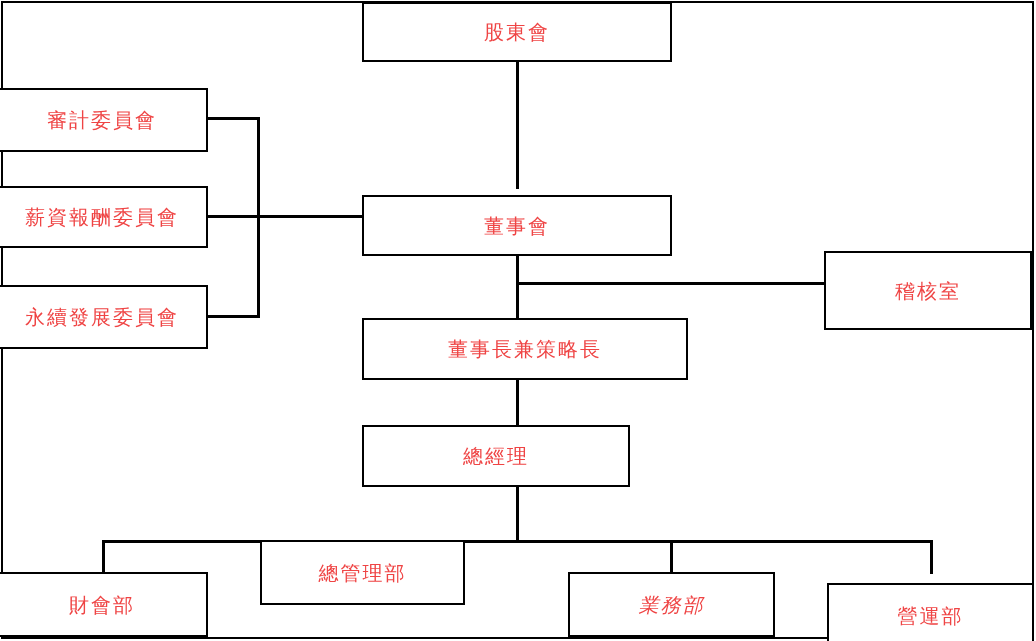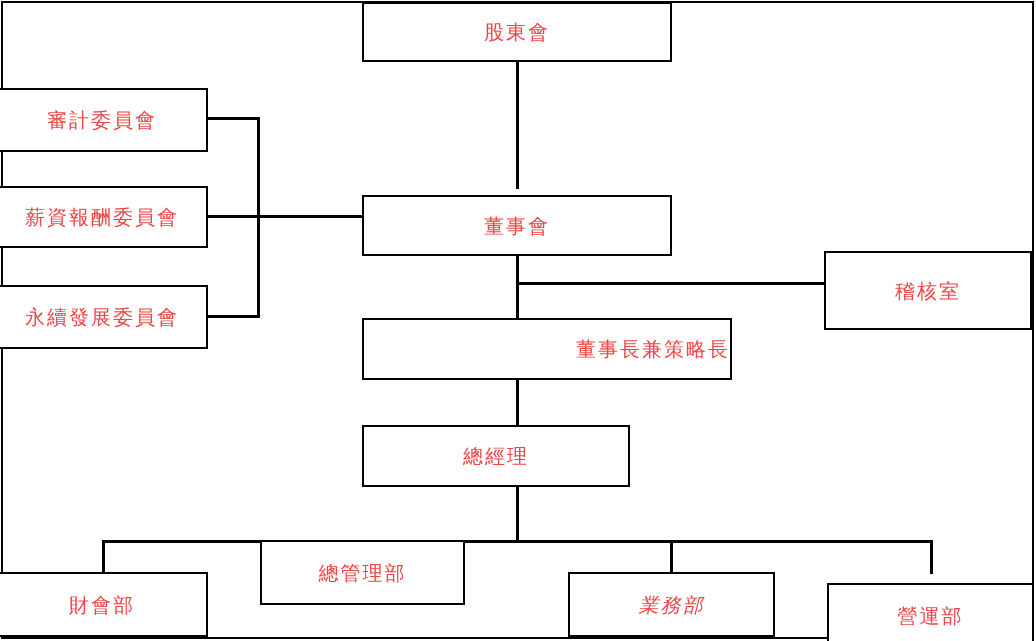--- a/index.html
+++ b/index.html
@@ -92,21 +92,21 @@
   </div>
 
   <div class="node" id="node-sustainability_committee" style="left: -4px; top: 285px; width: 212px; height: 64px;">
     <span class="node-label">永續發展委員會</span>
   </div>
 
   <div class="node" id="node-audit_office" style="left: 824px; top: 251px; width: 208px; height: 79px;">
     <span class="node-label">稽核室</span>
   </div>
 
-  <div class="node" id="node-chairman_cso" style="left: 362px; top: 318px; width: 370px; height: 62px; justify-content: flex-end;">
+  <div class="node" id="node-chairman_cso" style="left: 362px; top: 318px; width: 326px; height: 62px;">
     <span class="node-label">董事長兼策略長</span>
   </div>
 
   <div class="node" id="node-president" style="left: 362px; top: 425px; width: 268px; height: 62px;">
     <span class="node-label">總經理</span>
   </div>
 
   <div class="node" id="node-finance_dept" style="left: -4px; top: 572px; width: 212px; height: 65px;">
     <span class="node-label">財會部</span>
   </div>

